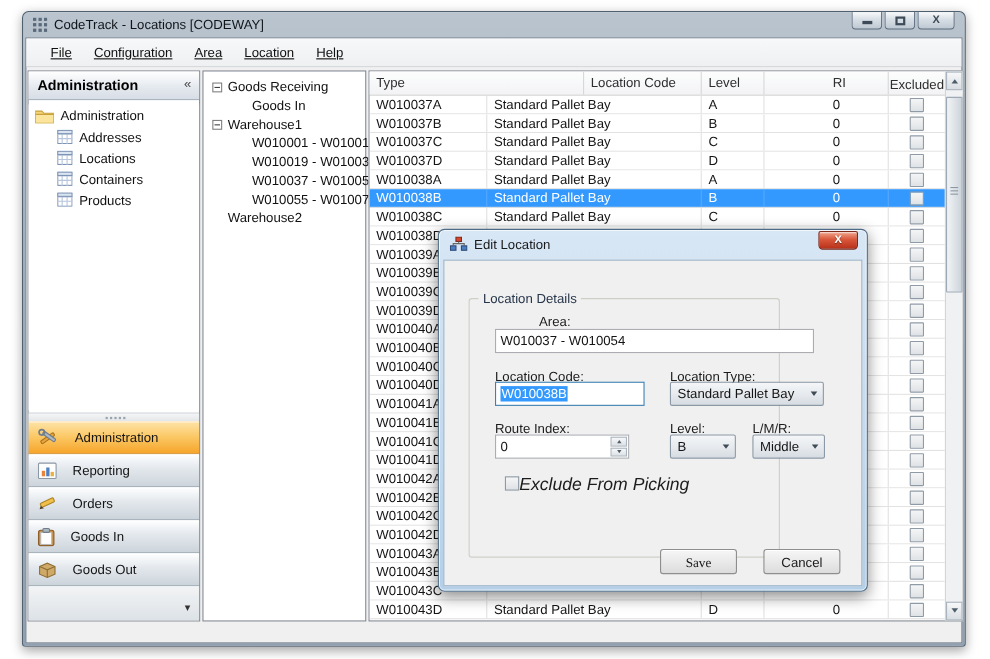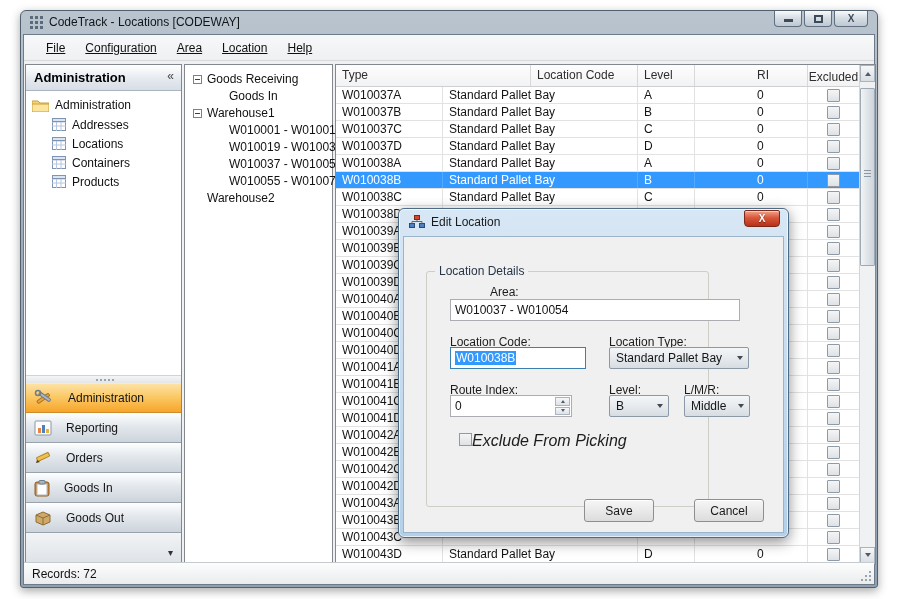--- a/index.html
+++ b/index.html
@@ -609,24 +609,20 @@
         <div class="sbtn up">
             <span class="tri-up"></span>
           </div>
         <div class="thumb"></div>
         <div class="sbtn down">
             <span class="tri-down"></span>
           </div>
       </div>
     </div>
 
-    <div class="statusbar">
-      <span class="status-text">Records: 72</span>
-      <span class="grip"></span>
-    </div>
   </div>
 </div>
 
 <div class="dialog">
   <div class="dlg-title">
     <span class="dlg-icon icon-slot">
         <svg width="16" height="14">
           <rect x="5.5" y="0.5" width="5" height="4" fill="#d6482e" stroke="#7e281a"></rect>
           <rect x="0.5" y="8.5" width="5" height="4" fill="#4d7fc1" stroke="#2b4a77"></rect>
           <rect x="10.5" y="8.5" width="5" height="4" fill="#4d7fc1" stroke="#2b4a77"></rect>
@@ -666,16 +662,16 @@
 
     <span class="flabel" style="left:205px;top:146px;">Level:</span>
     <div class="combo" style="left:205px;top:158px;width:60px;"><span>B</span><span class="arr"></span></div>
 
     <span class="flabel" style="left:280px;top:146px;">L/M/R:</span>
     <div class="combo" style="left:280px;top:158px;width:66px;"><span>Middle</span><span class="arr"></span></div>
 
     <span class="dlg-cb"></span>
     <span class="dlg-cb-label">Exclude From Picking</span>
 
-    <div class="dlg-btn" style="left:180px;">Save</div>
+    <div class="dlg-btn" style="left:196px;font-family:Liberation Serif, serif;">Save</div>
     <div class="dlg-btn" style="left:290px;">Cancel</div>
   </div>
 </div>
 
 </body></html>

